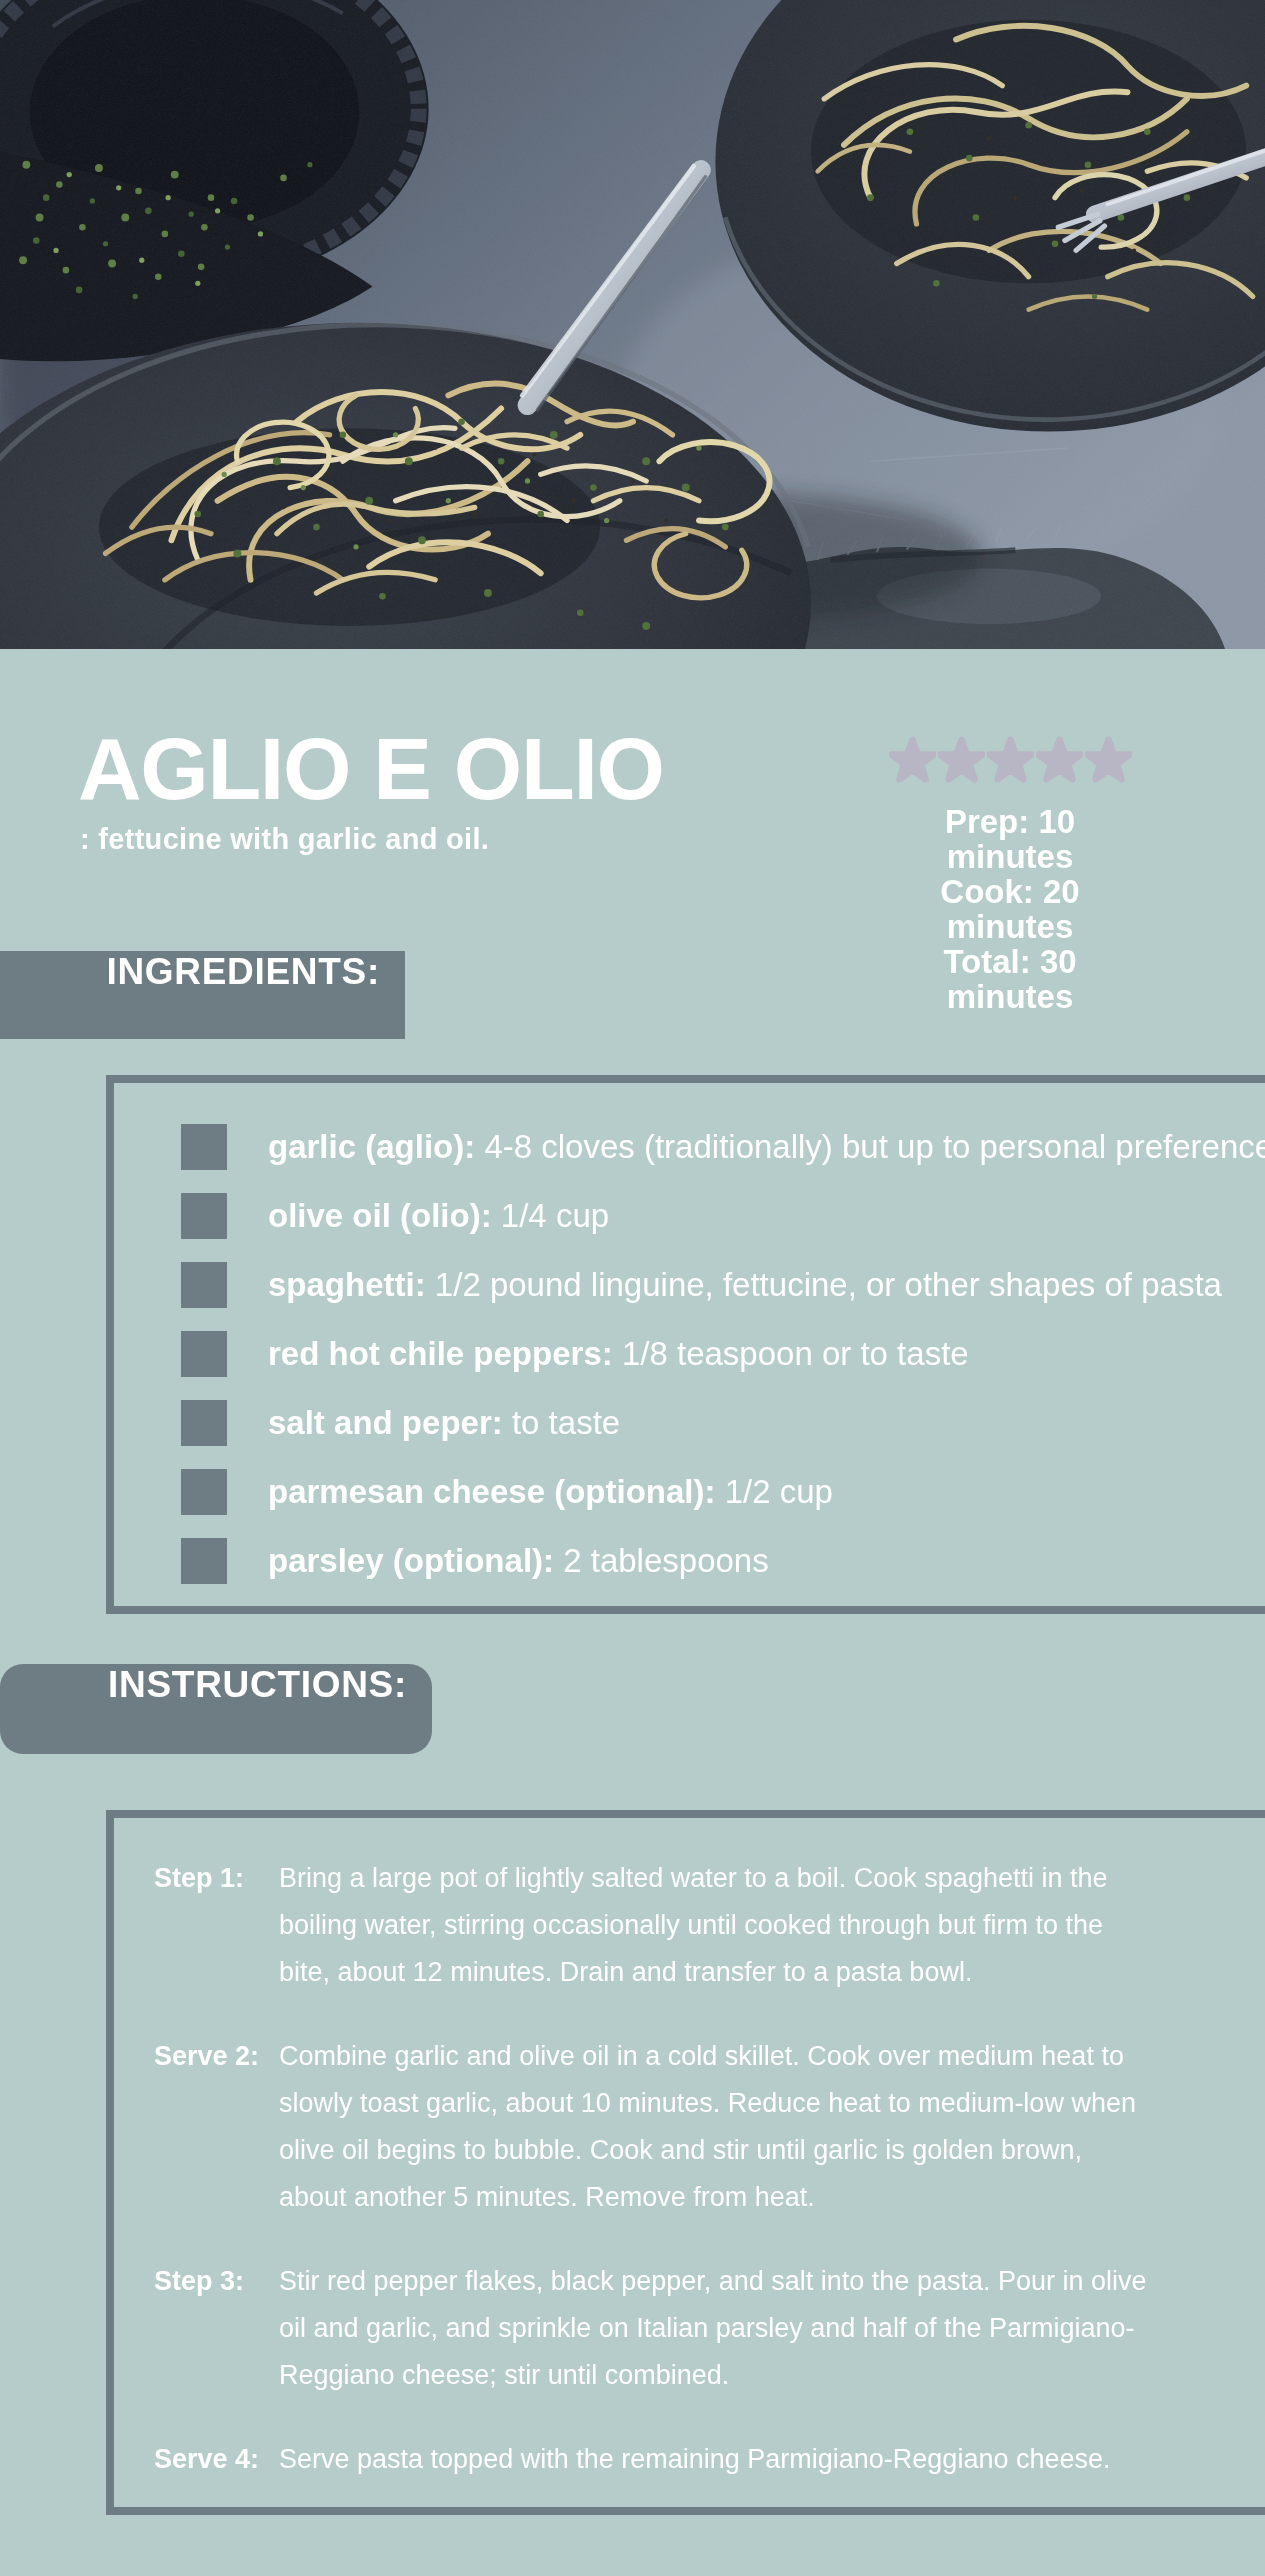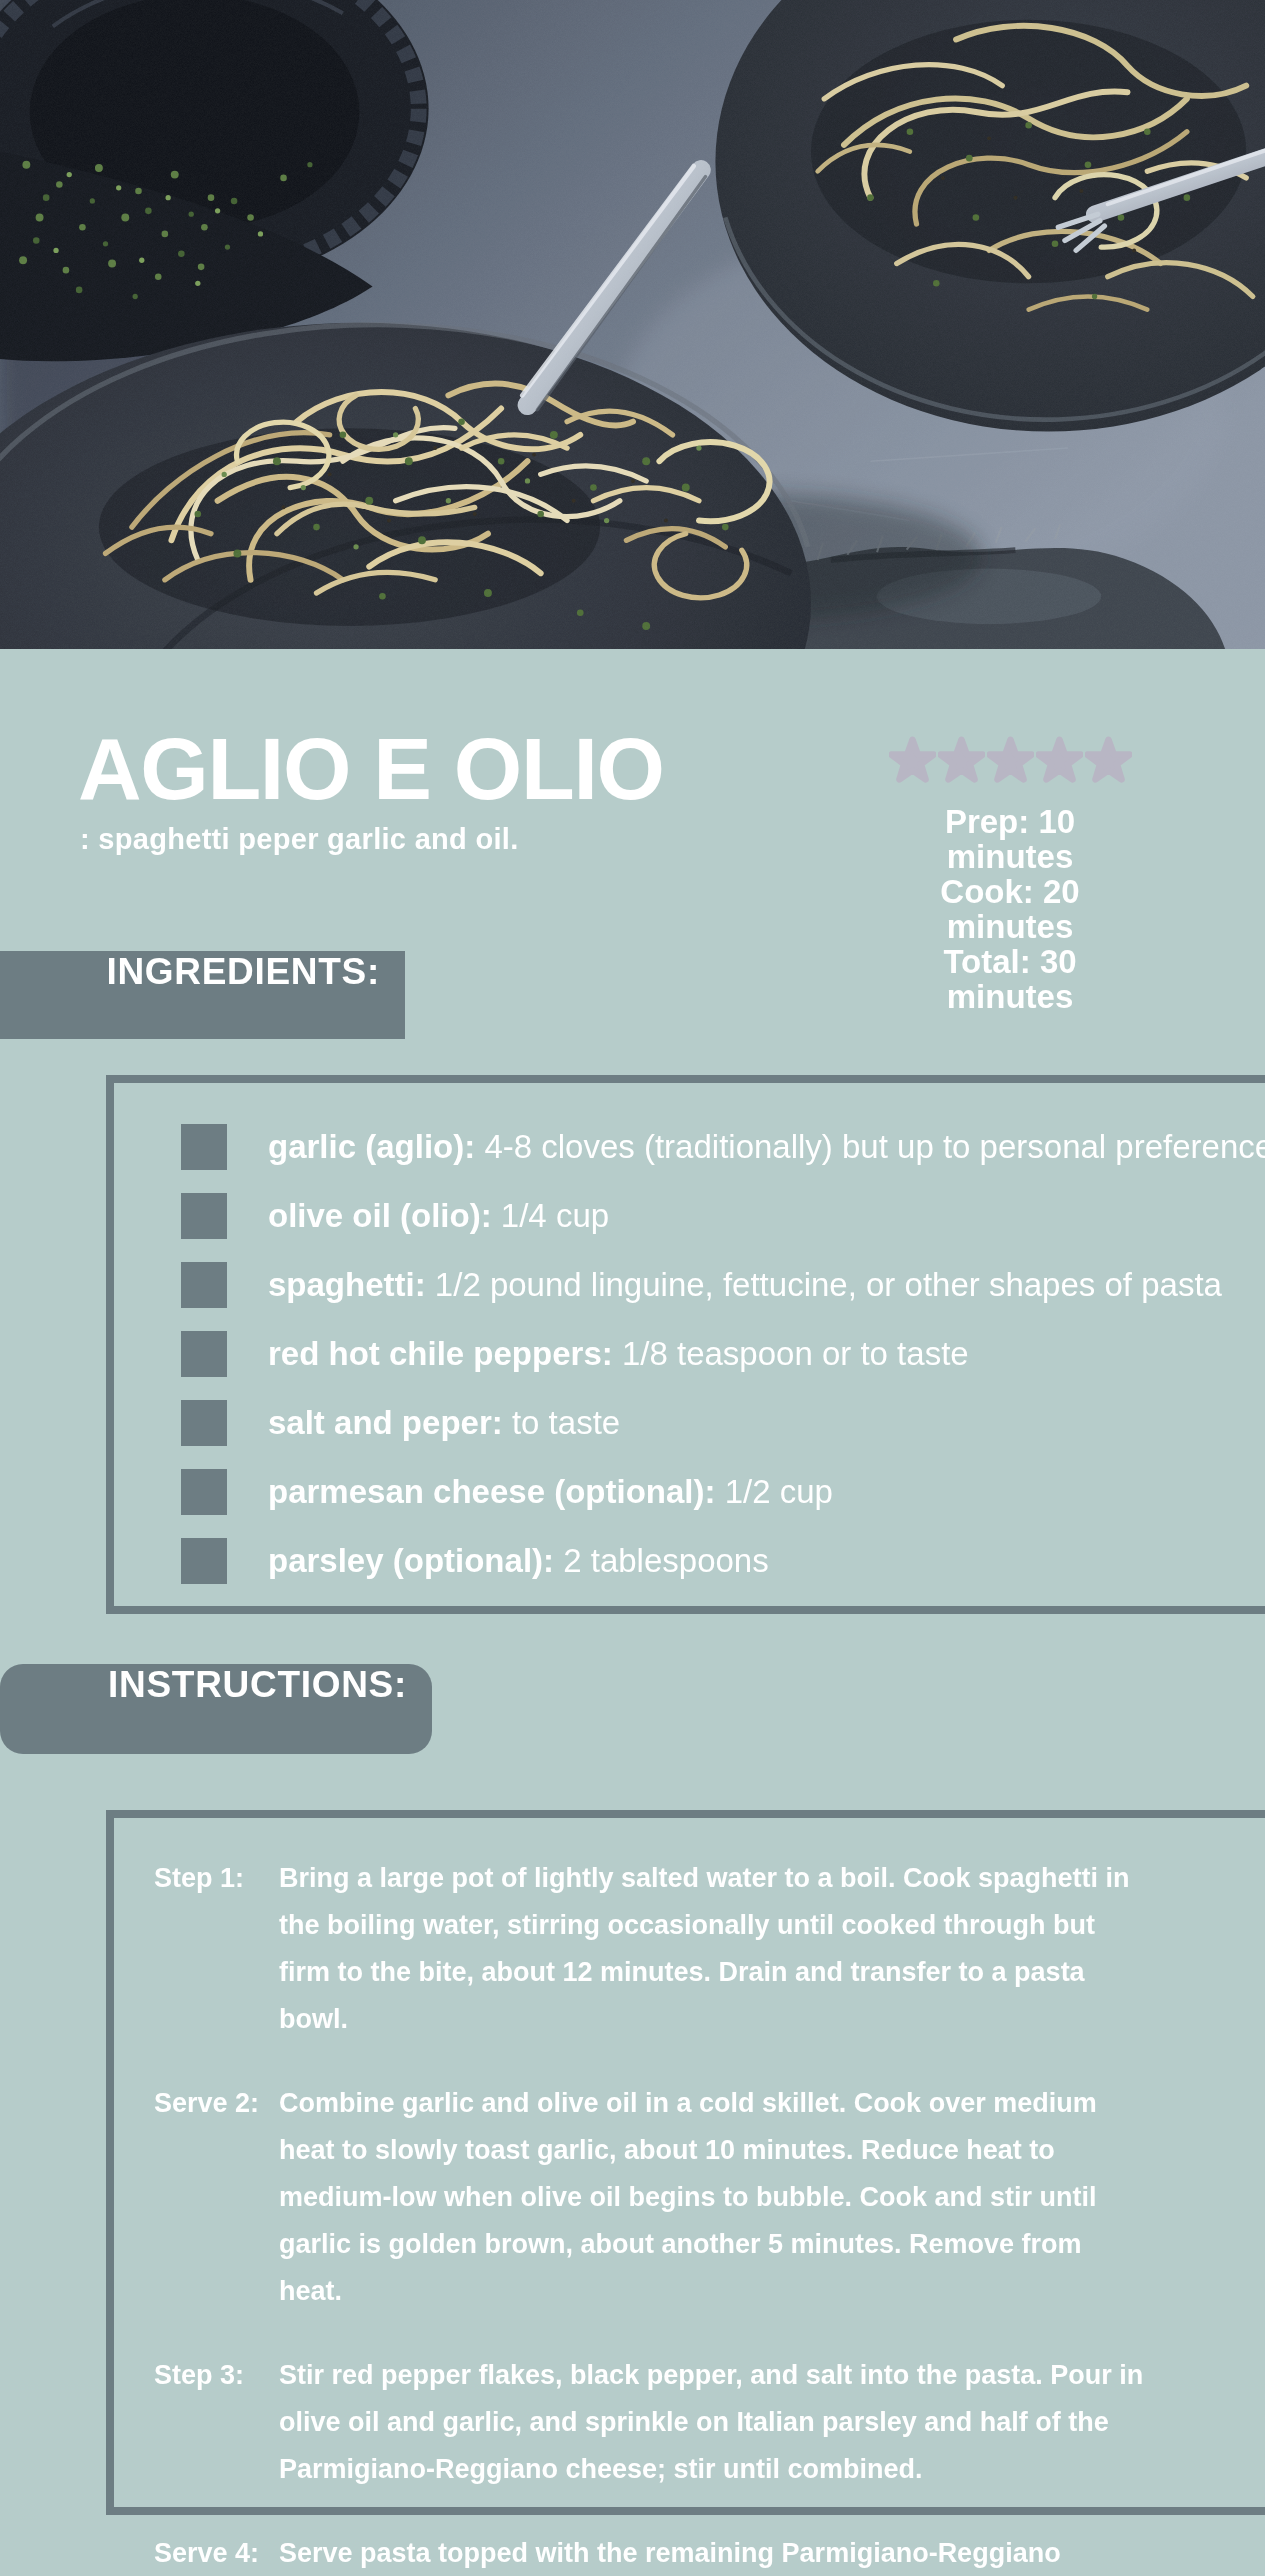--- a/index.html
+++ b/index.html
@@ -34,21 +34,21 @@
 
   .ing-row{display:flex;align-items:center;height:69px;}
   .checkbox{flex:0 0 46px;width:46px;height:46px;background:var(--slate);margin-right:41px;}
   .ing-text{font-size:33px;color:var(--txt);white-space:nowrap;}
   .ing-name{font-weight:700;margin-right:9.2px;}
   .ing-amount{font-weight:400;}
 
   .step{display:flex;align-items:flex-start;}
   .step + .step{margin-top:37px;}
   .step-label{flex:0 0 125px;font-size:27px;font-weight:700;color:var(--txt);line-height:47px;}
-  .step-text{width:869px;font-size:27px;font-weight:700;color:var(--txt);line-height:47px;}
+  .step-text{width:869px;font-size:27px;font-weight:400;color:var(--txt);line-height:47px;}
 </style>
 </head>
 <body>
 
 <div class="page">
 
   <svg class="hero" viewBox="0 0 1920 985" preserveAspectRatio="none">
     <defs>
       <linearGradient id="stone" x1="0" y1="0" x2="1" y2="0.6">
         <stop offset="0" stop-color="#454c57"></stop>
@@ -278,21 +278,21 @@
         <path d="M1052,252 L792,600" stroke="#f4f6f9" stroke-width="7" stroke-linecap="round" opacity="0.85"></path>
         <path d="M1070,268 L815,622" stroke="#565c64" stroke-width="5" stroke-linecap="round" opacity="0.7"></path>
       </g>
     </g>
 
     <rect x="0" y="0" width="1920" height="985" filter="url(#grain)" opacity="0.5"></rect>
     <rect x="0" y="0" width="1920" height="985" fill="#46547a" opacity="0.08"></rect>
   </svg>
 
   <h1 class="title">AGLIO E OLIO</h1>
-  <p class="subtitle">: spaghetti peper garlic and oil.</p>
+  <p class="subtitle">: fettucine with garlic and oil.</p>
 
   <div class="stars">
   <svg class="star" viewBox="0 0 72 72">
     <path d="M36 6 L44 28 L68.3 28.5 L48.9 43.2 L56 66.5 L36 52.6 L16 66.5 L23.1 43.2 L3.7 28.5 L28 28 Z" fill="#b8b6c4" stroke="#b8b6c4" stroke-width="10" stroke-linejoin="round"></path>
   </svg>
 
   <svg class="star" viewBox="0 0 72 72">
     <path d="M36 6 L44 28 L68.3 28.5 L48.9 43.2 L56 66.5 L36 52.6 L16 66.5 L23.1 43.2 L3.7 28.5 L28 28 Z" fill="#b8b6c4" stroke="#b8b6c4" stroke-width="10" stroke-linejoin="round"></path>
   </svg>
 

